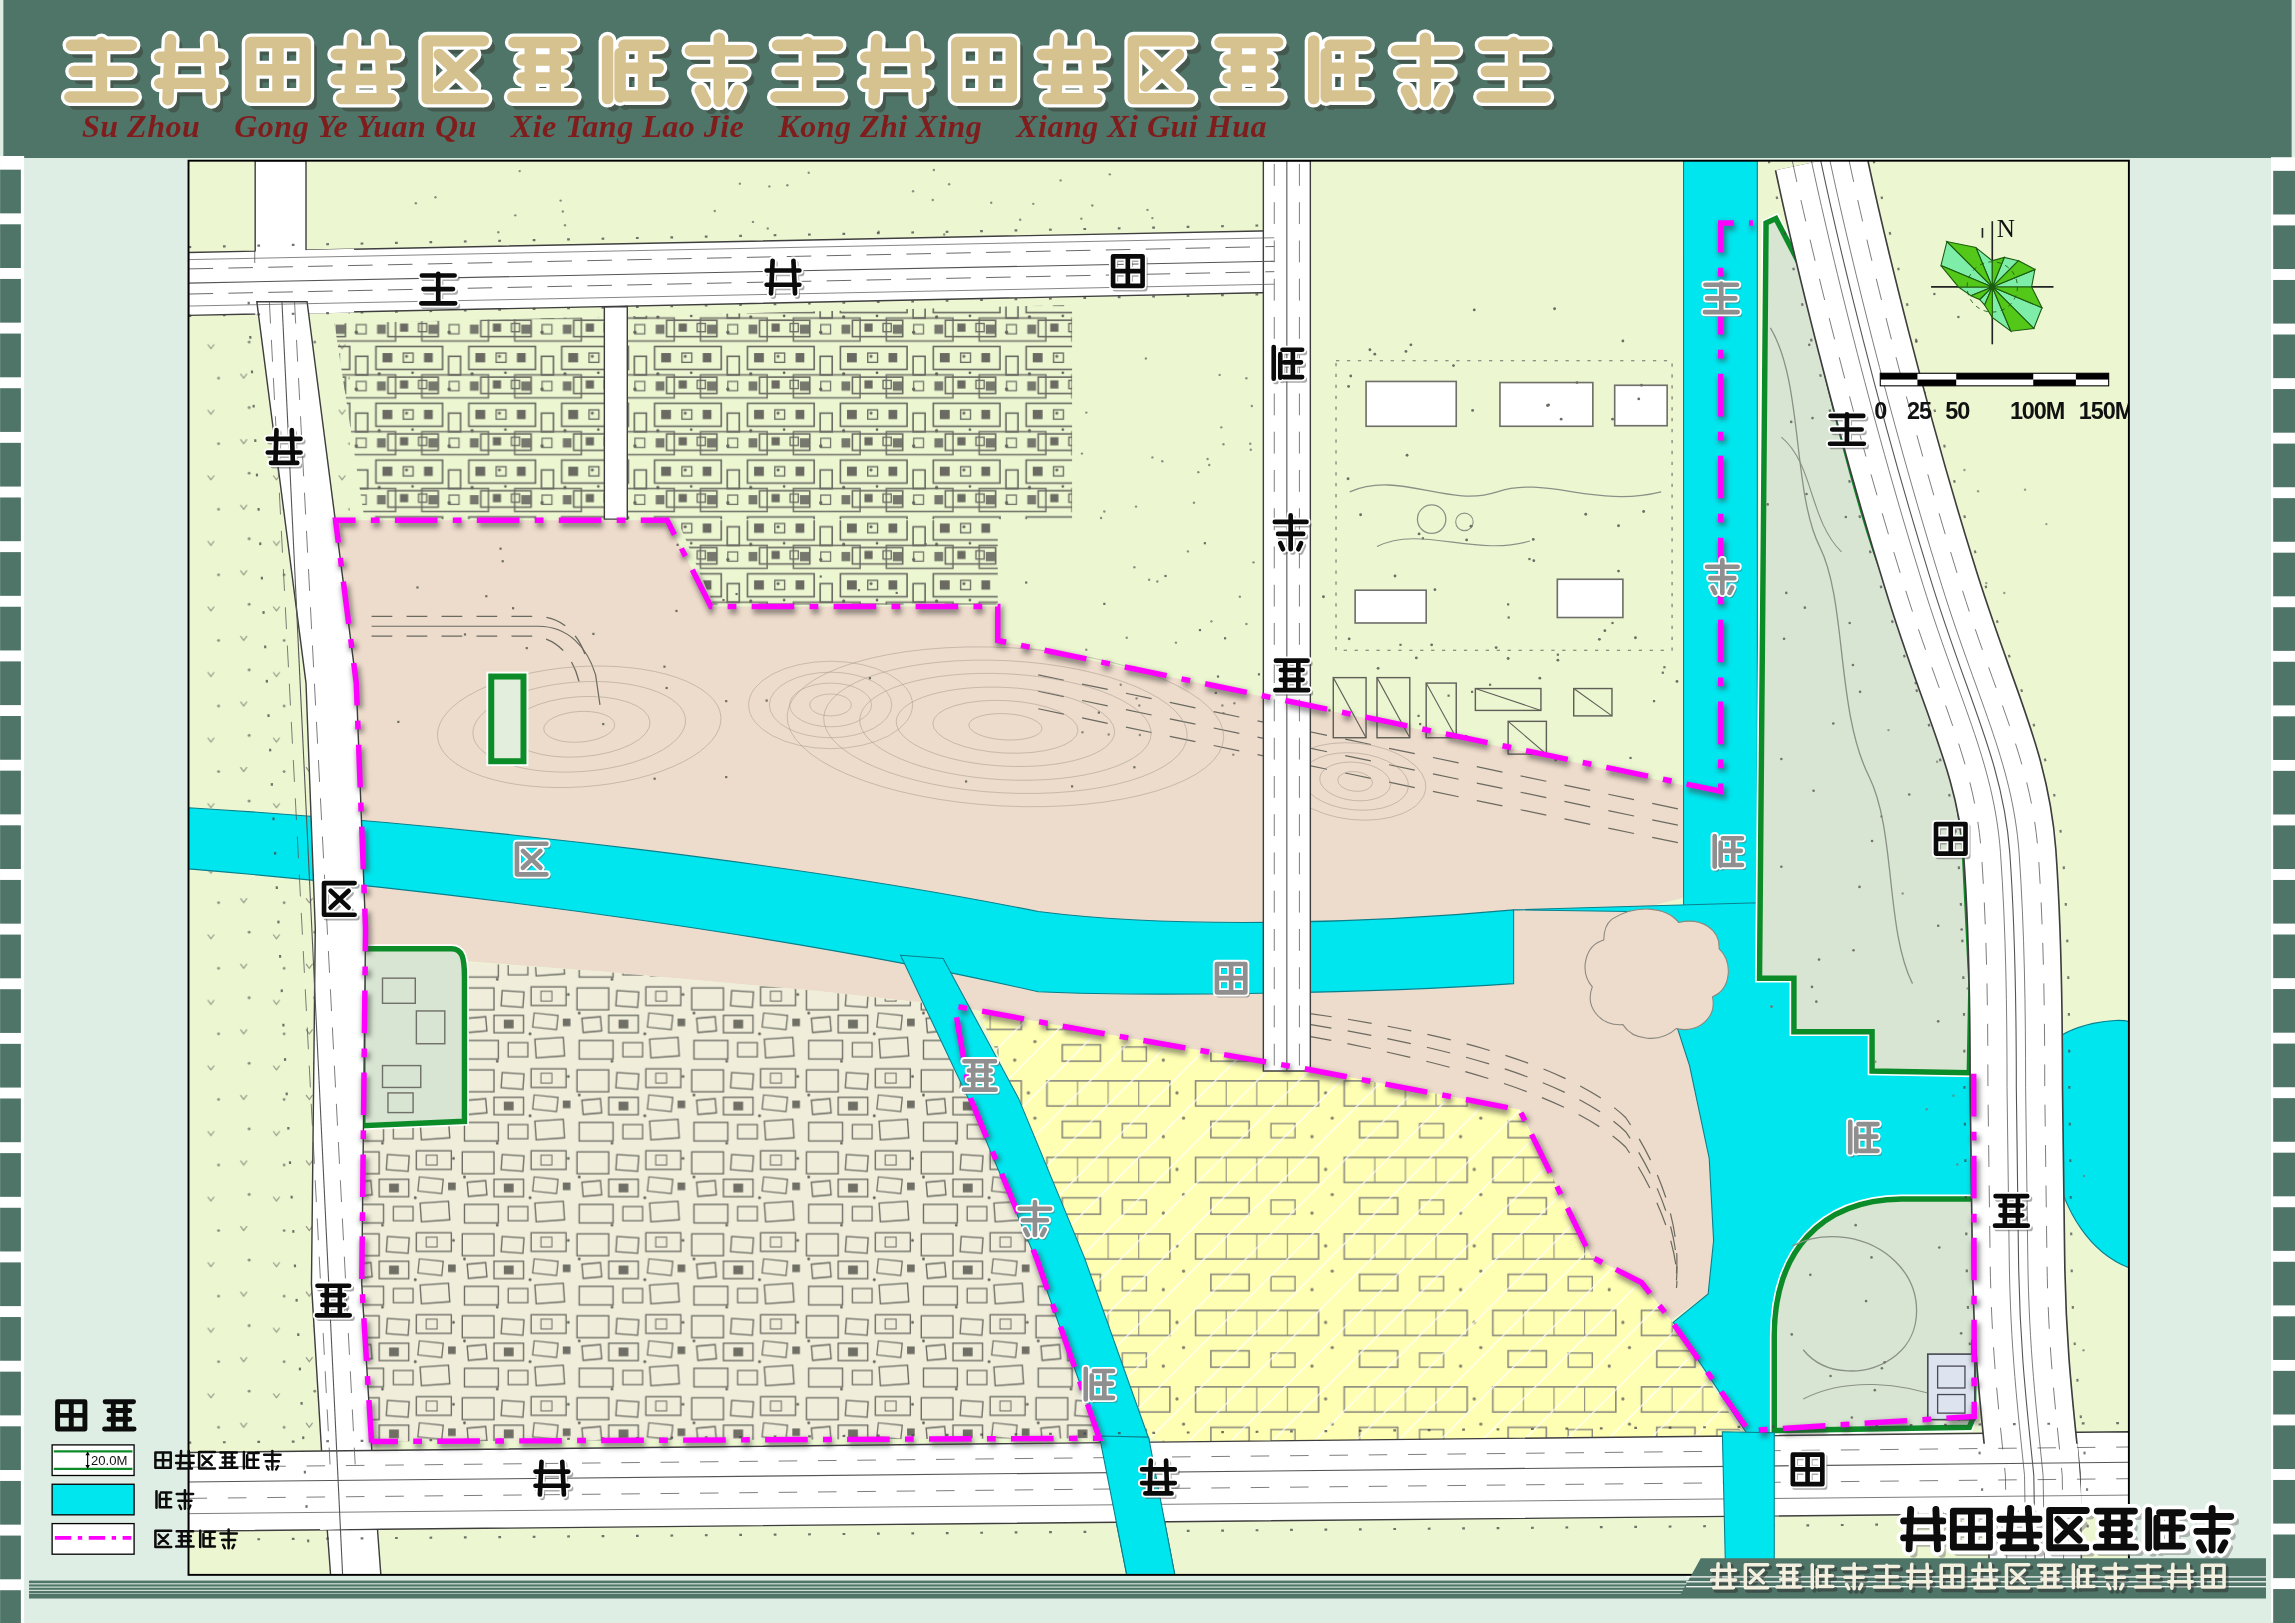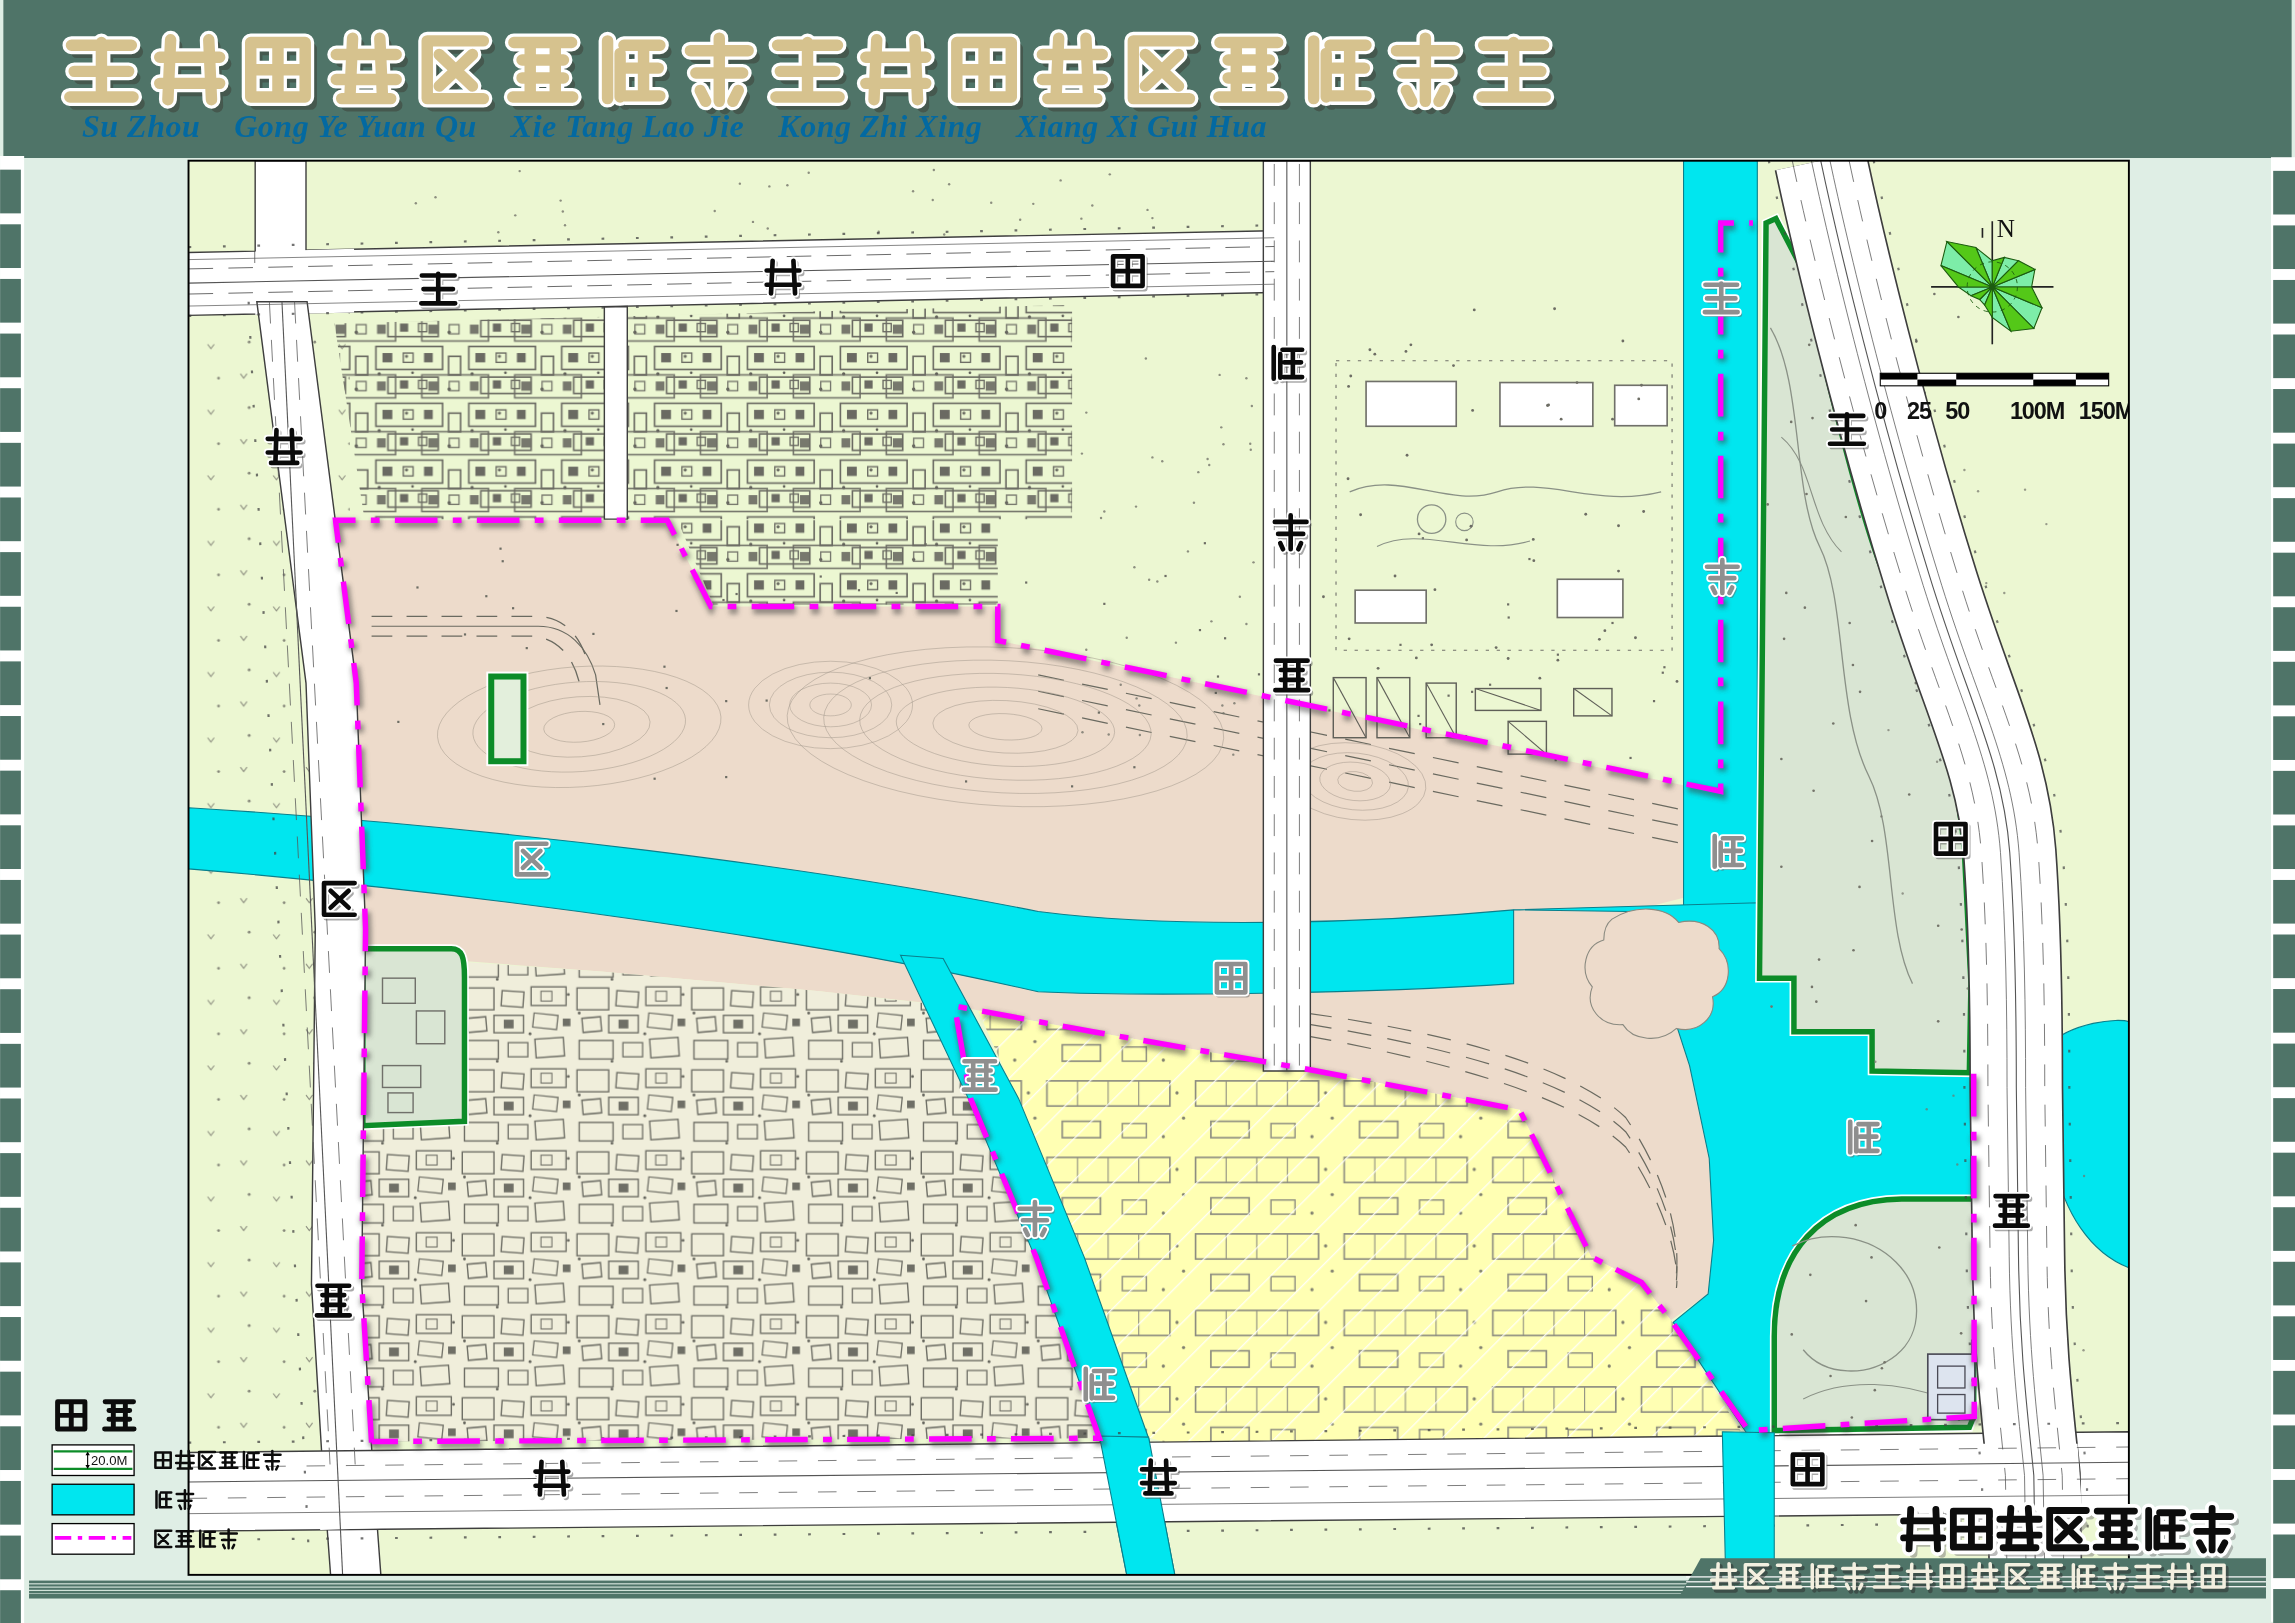--- a/index.html
+++ b/index.html
@@ -602,21 +602,21 @@
       <path d="M2405,75L2405,181M2428,98L2428,178M2435,83L2501,83M2440,125L2498,125M2438,176L2501,176M2471,83L2471,176" transform="translate(10,12)" stroke="#3c3c34" stroke-width="23" fill="none" stroke-linecap="round" opacity="0.5"></path>
       <path d="M2405,75L2405,181M2428,98L2428,178M2435,83L2501,83M2440,125L2498,125M2438,176L2501,176M2471,83L2471,176" stroke="#ffffff" stroke-width="33" fill="none" stroke-linecap="round"></path>
       <path d="M2405,75L2405,181M2428,98L2428,178M2435,83L2501,83M2440,125L2498,125M2438,176L2501,176M2471,83L2471,176" stroke="#d6c28e" stroke-width="21" fill="none" stroke-linecap="round"></path>
       <path d="M2557,93L2663,93M2610,70L2610,186M2567,134L2653,134M2575,166L2585,186M2645,166L2635,186" transform="translate(10,12)" stroke="#3c3c34" stroke-width="23" fill="none" stroke-linecap="round" opacity="0.5"></path>
       <path d="M2557,93L2663,93M2610,70L2610,186M2567,134L2653,134M2575,166L2585,186M2645,166L2635,186" stroke="#ffffff" stroke-width="33" fill="none" stroke-linecap="round"></path>
       <path d="M2557,93L2663,93M2610,70L2610,186M2567,134L2653,134M2575,166L2585,186M2645,166L2635,186" stroke="#d6c28e" stroke-width="21" fill="none" stroke-linecap="round"></path>
       <path d="M2717,83L2827,83M2722,131L2822,131M2714,178L2830,178M2772,78L2772,178" transform="translate(10,12)" stroke="#3c3c34" stroke-width="23" fill="none" stroke-linecap="round" opacity="0.5"></path>
       <path d="M2717,83L2827,83M2722,131L2822,131M2714,178L2830,178M2772,78L2772,178" stroke="#ffffff" stroke-width="33" fill="none" stroke-linecap="round"></path>
       <path d="M2717,83L2827,83M2722,131L2822,131M2714,178L2830,178M2772,78L2772,178" stroke="#d6c28e" stroke-width="21" fill="none" stroke-linecap="round"></path>
     </svg>
-<div class="abs" style="left:82px;top:108px;width:1312px;height:44px;font-family:'Liberation Serif',serif;font-style:italic;font-weight:bold;font-size:32px;color:#0369a1;letter-spacing:0.5px;white-space:nowrap">Su Zhou&nbsp;&nbsp;&nbsp;&nbsp;Gong Ye Yuan Qu&nbsp;&nbsp;&nbsp;&nbsp;Xie Tang Lao Jie&nbsp;&nbsp;&nbsp;&nbsp;Kong Zhi Xing&nbsp;&nbsp;&nbsp;&nbsp;Xiang Xi Gui Hua</div>
+<div class="abs" style="left:82px;top:108px;width:1312px;height:44px;font-family:'Liberation Serif',serif;font-style:italic;font-weight:bold;font-size:32px;color:#7f1d1d;letter-spacing:0.5px;white-space:nowrap">Su Zhou&nbsp;&nbsp;&nbsp;&nbsp;Gong Ye Yuan Qu&nbsp;&nbsp;&nbsp;&nbsp;Xie Tang Lao Jie&nbsp;&nbsp;&nbsp;&nbsp;Kong Zhi Xing&nbsp;&nbsp;&nbsp;&nbsp;Xiang Xi Gui Hua</div>
 <svg class="abs" style="left:0;top:156px" width="33" height="1467" xmlns="http://www.w3.org/2000/svg" viewBox="0 0 60 2685">
       <rect x="0" y="0" width="44" height="2685" fill="#ffffff"></rect>
       <rect x="0" y="25" width="38" height="80" fill="#4f7468"></rect>
       <rect x="0" y="125" width="38" height="80" fill="#4f7468"></rect>
       <rect x="0" y="225" width="38" height="80" fill="#4f7468"></rect>
       <rect x="0" y="325" width="38" height="80" fill="#4f7468"></rect>
       <rect x="0" y="425" width="38" height="80" fill="#4f7468"></rect>
       <rect x="0" y="525" width="38" height="80" fill="#4f7468"></rect>
       <rect x="0" y="625" width="38" height="80" fill="#4f7468"></rect>
       <rect x="0" y="725" width="38" height="80" fill="#4f7468"></rect>

